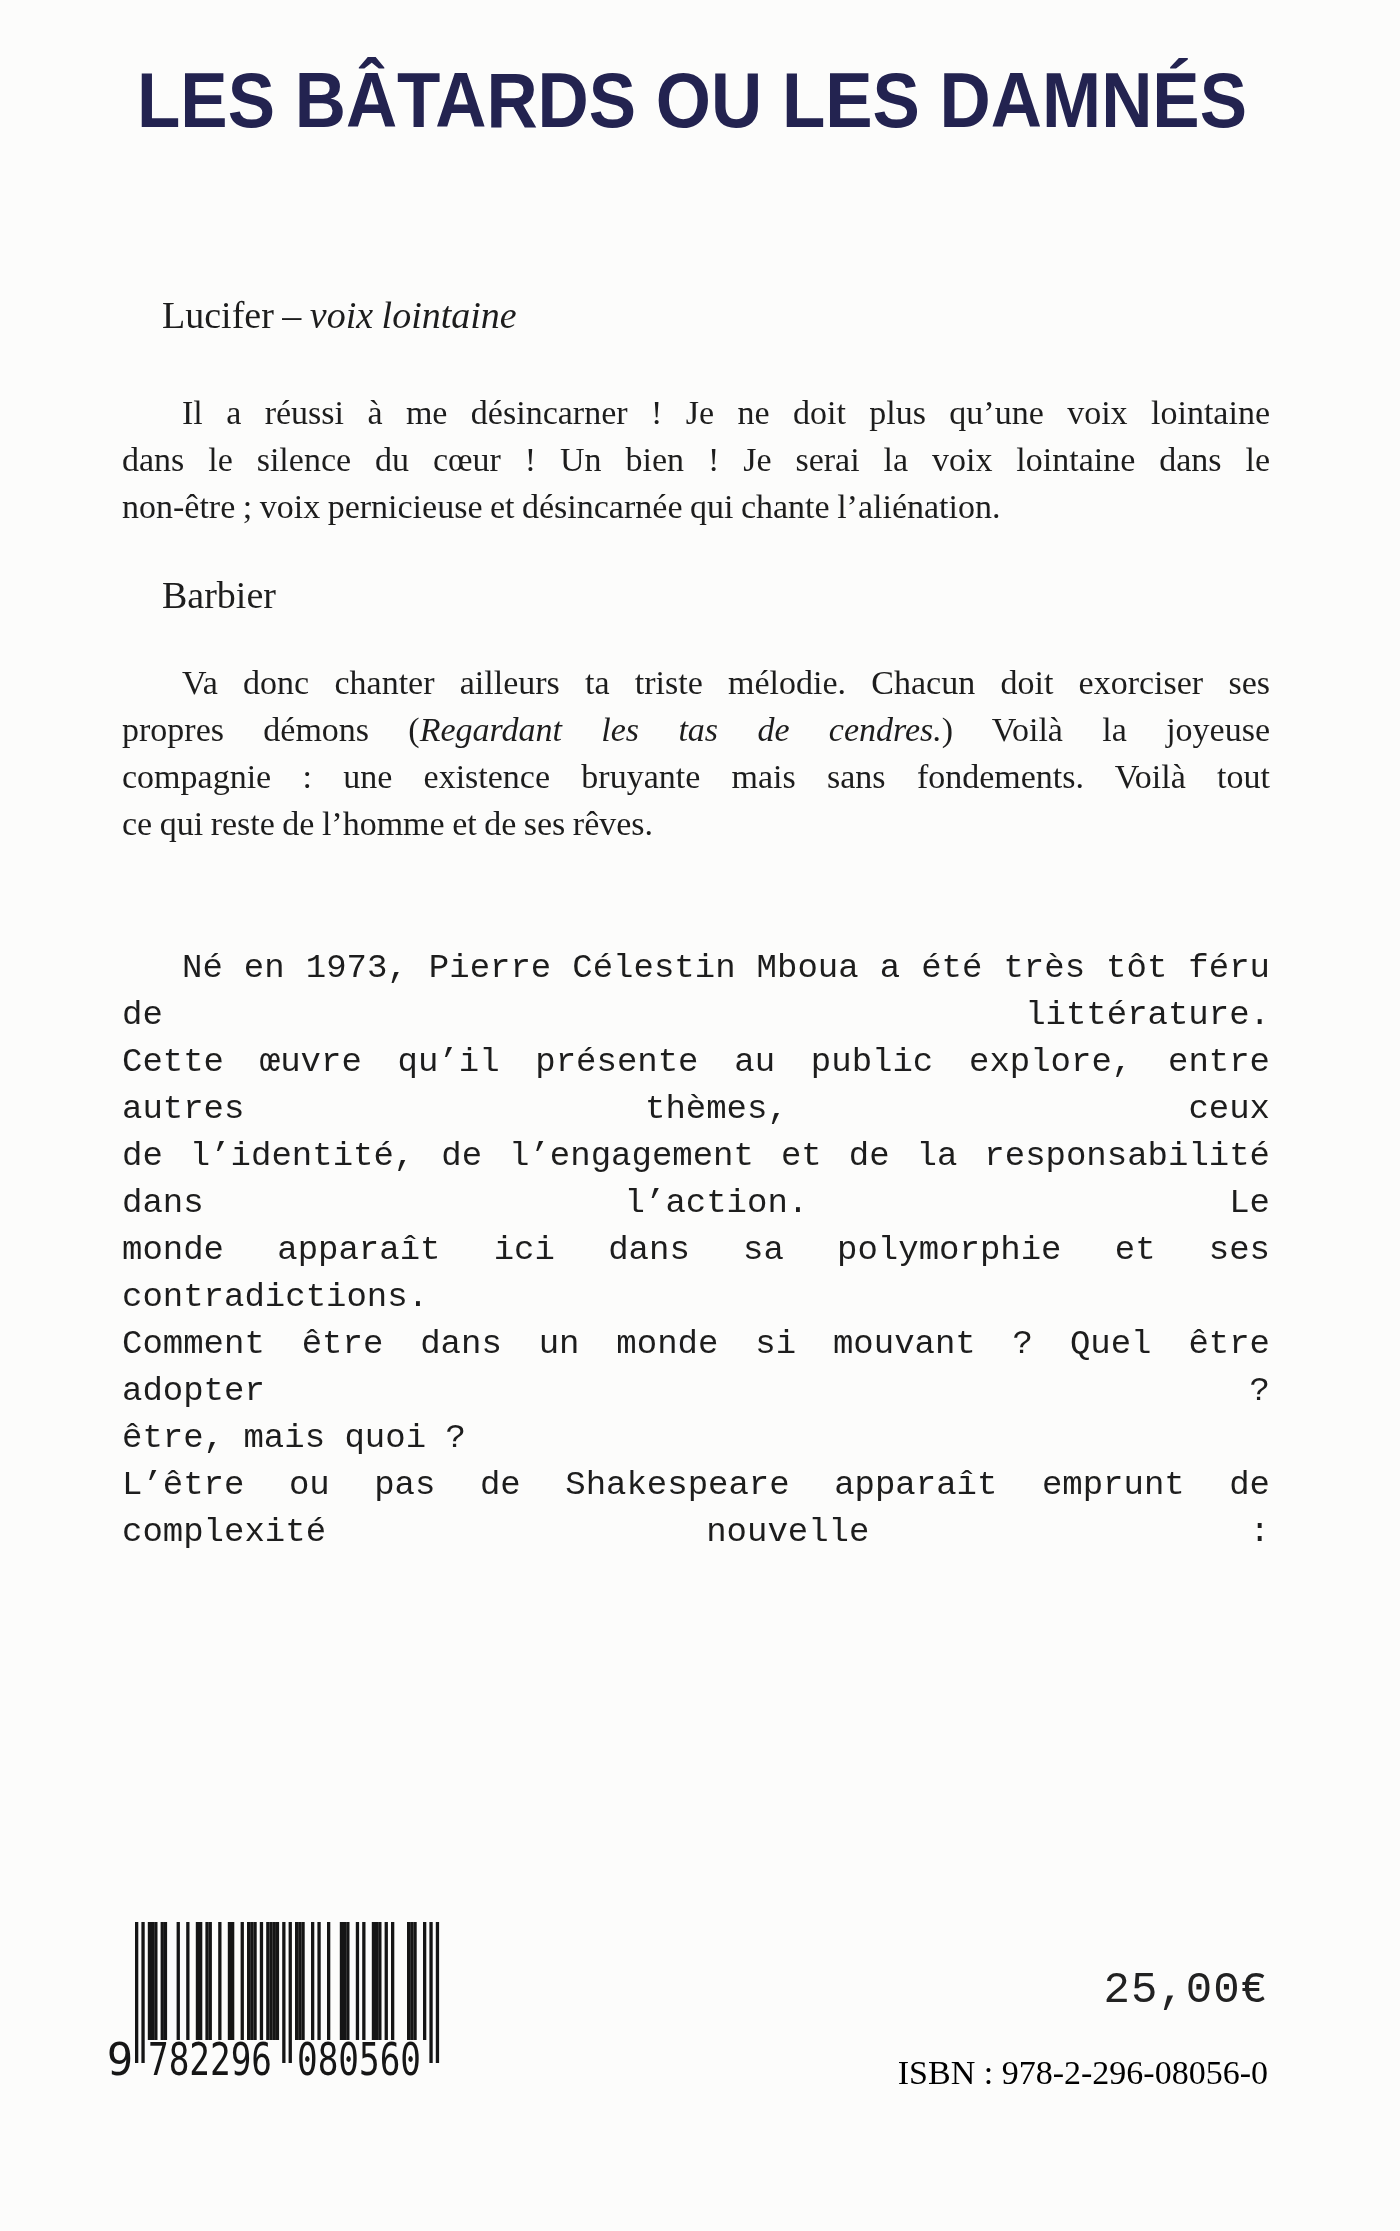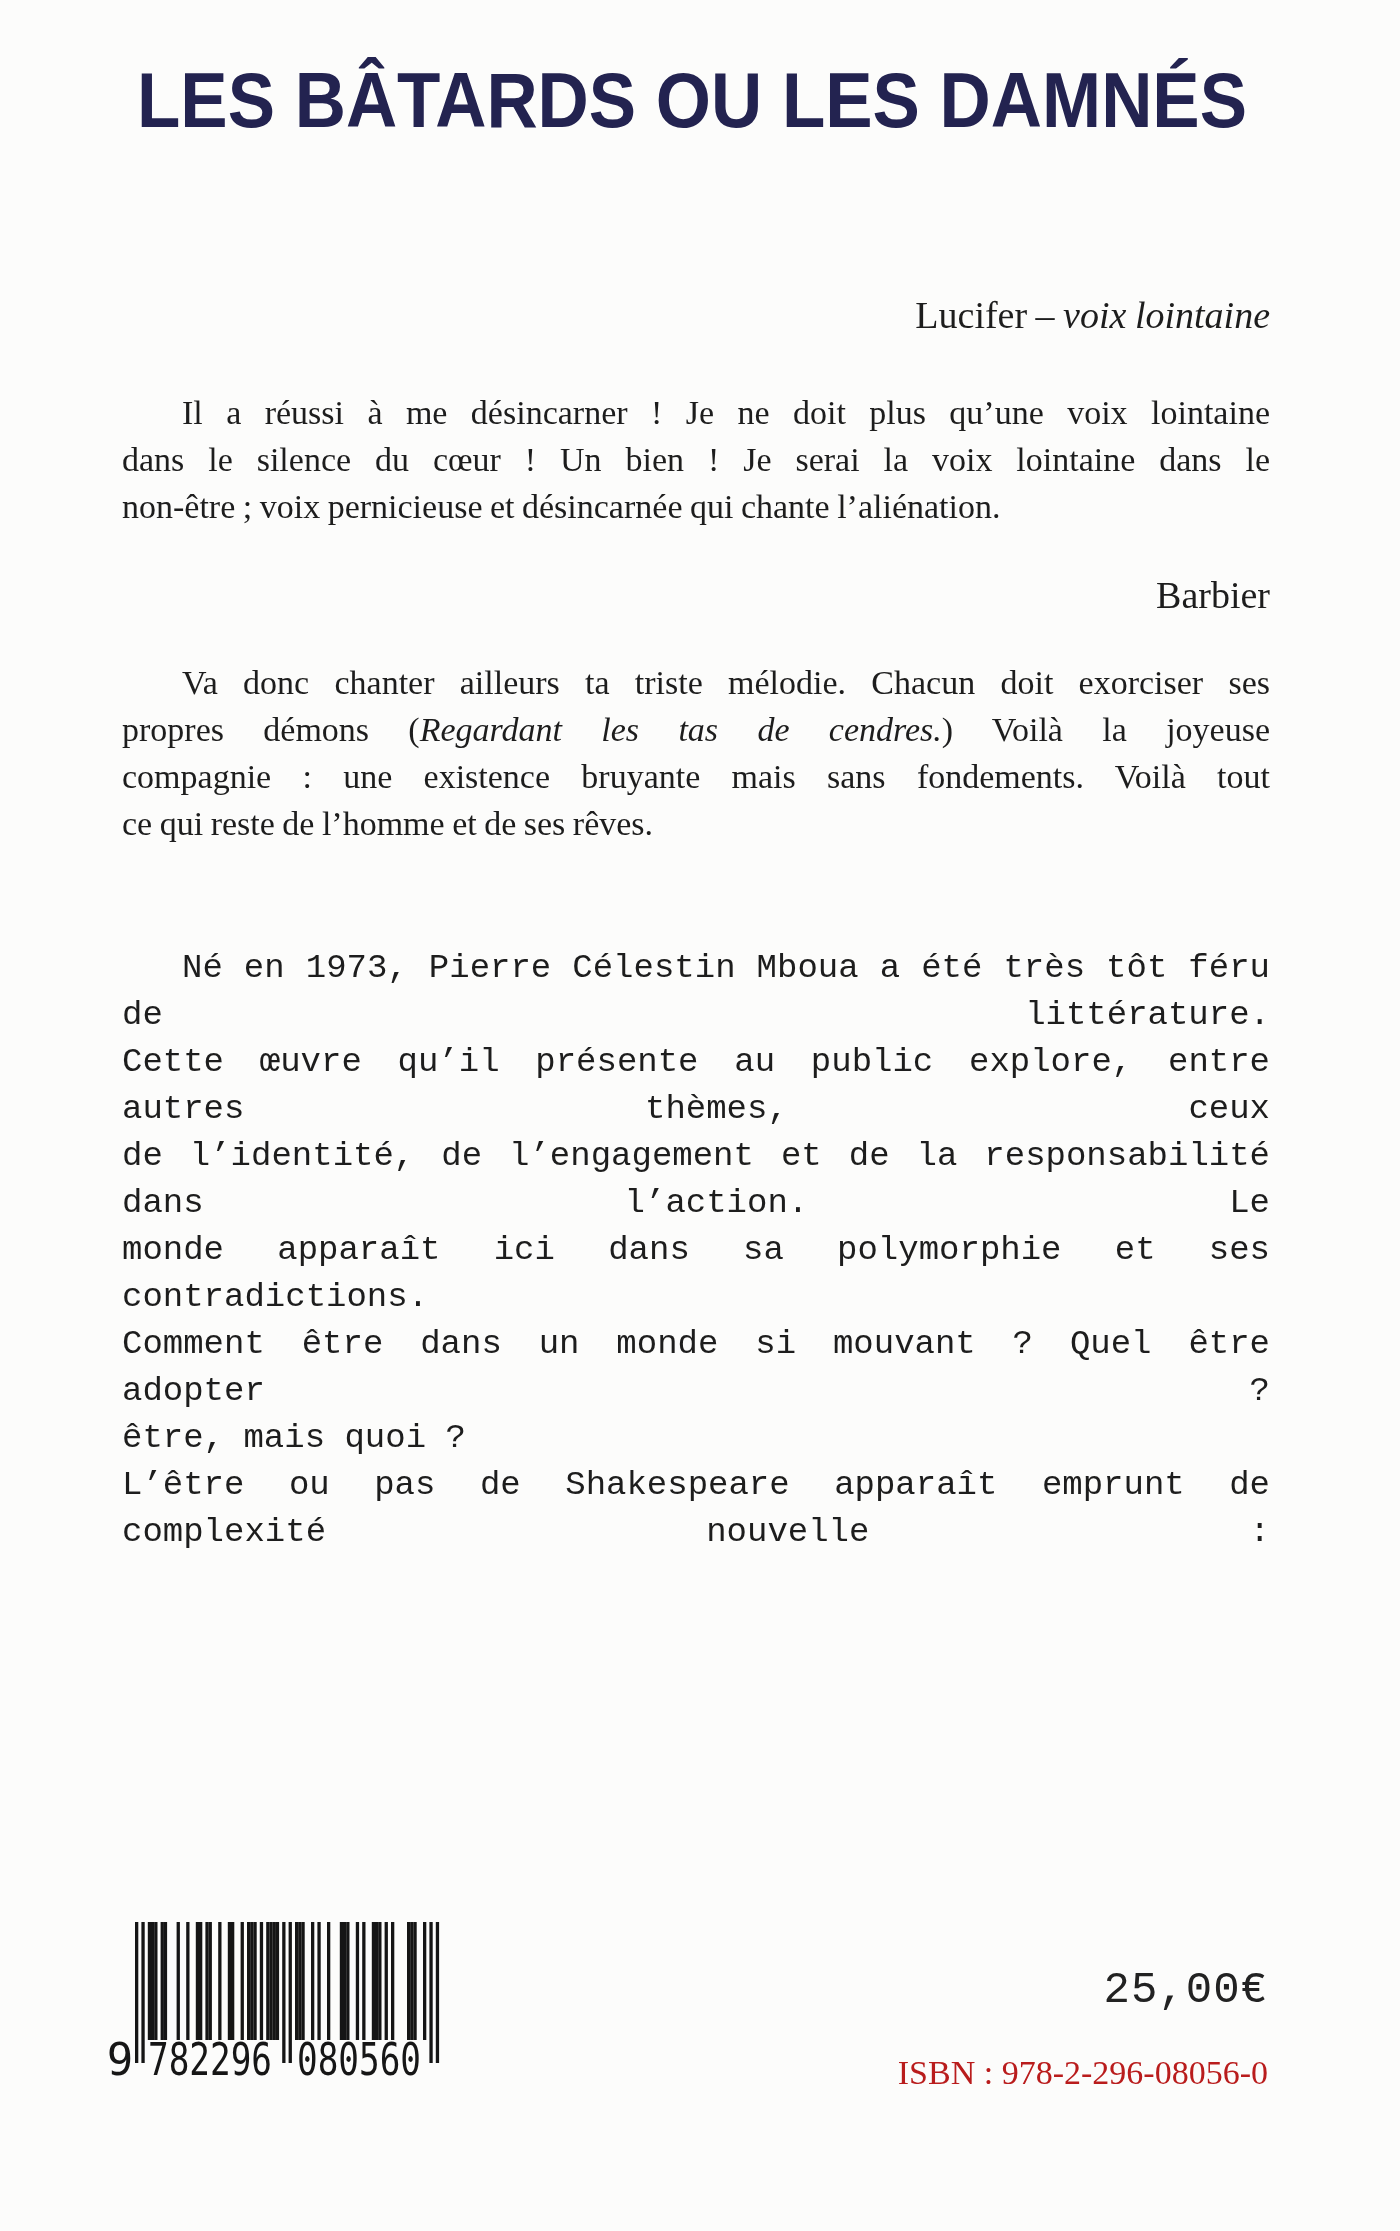--- a/index.html
+++ b/index.html
@@ -15,21 +15,21 @@
 
   
   .title-wrap{position:absolute;left:0;top:0;width:1400px;height:160px;}
 
   
   .body-text{
     position:absolute;left:122px;top:272px;width:1148px;
     font-size:34px;line-height:47px;word-spacing:-1px;
   }
   .speaker{
-    text-align:right;
+    text-align:left;
     padding-left:40px;
     font-size:38px;line-height:47px;
   }
   .para .line{
     display:block;
     text-align:justify;
     text-align-last:justify;
   }
   .para .line.last{text-align-last:left;}
   .para .line.indent{text-indent:60px;}
@@ -45,21 +45,21 @@
   .barcode{position:absolute;left:95px;top:1922px;width:345px;height:158px;}
   .price{
     position:absolute;top:1968px;right:132px;
     font-family:Liberation Mono, monospace;
     font-size:44px;font-weight:400;color:#222;
     letter-spacing:1px;line-height:1;
   }
   .isbn{
     position:absolute;top:2054px;right:132px;
     font-family:"Liberation Serif", serif;
-    font-size:34px;color:#b91c1c;line-height:1.1;
+    font-size:34px;color:#000000;line-height:1.1;
   }
 </style>
 </head>
 <body>
 
 <div class="page">
 
   <div class="title-wrap">
     <svg width="1400" height="160">
       <text x="692" y="127" text-anchor="middle" textLength="1110" lengthAdjust="spacingAndGlyphs" font-family="Liberation Sans, sans-serif" font-size="78" font-weight="700" fill="#232350">LES BÂTARDS OU LES DAMNÉS</text>

